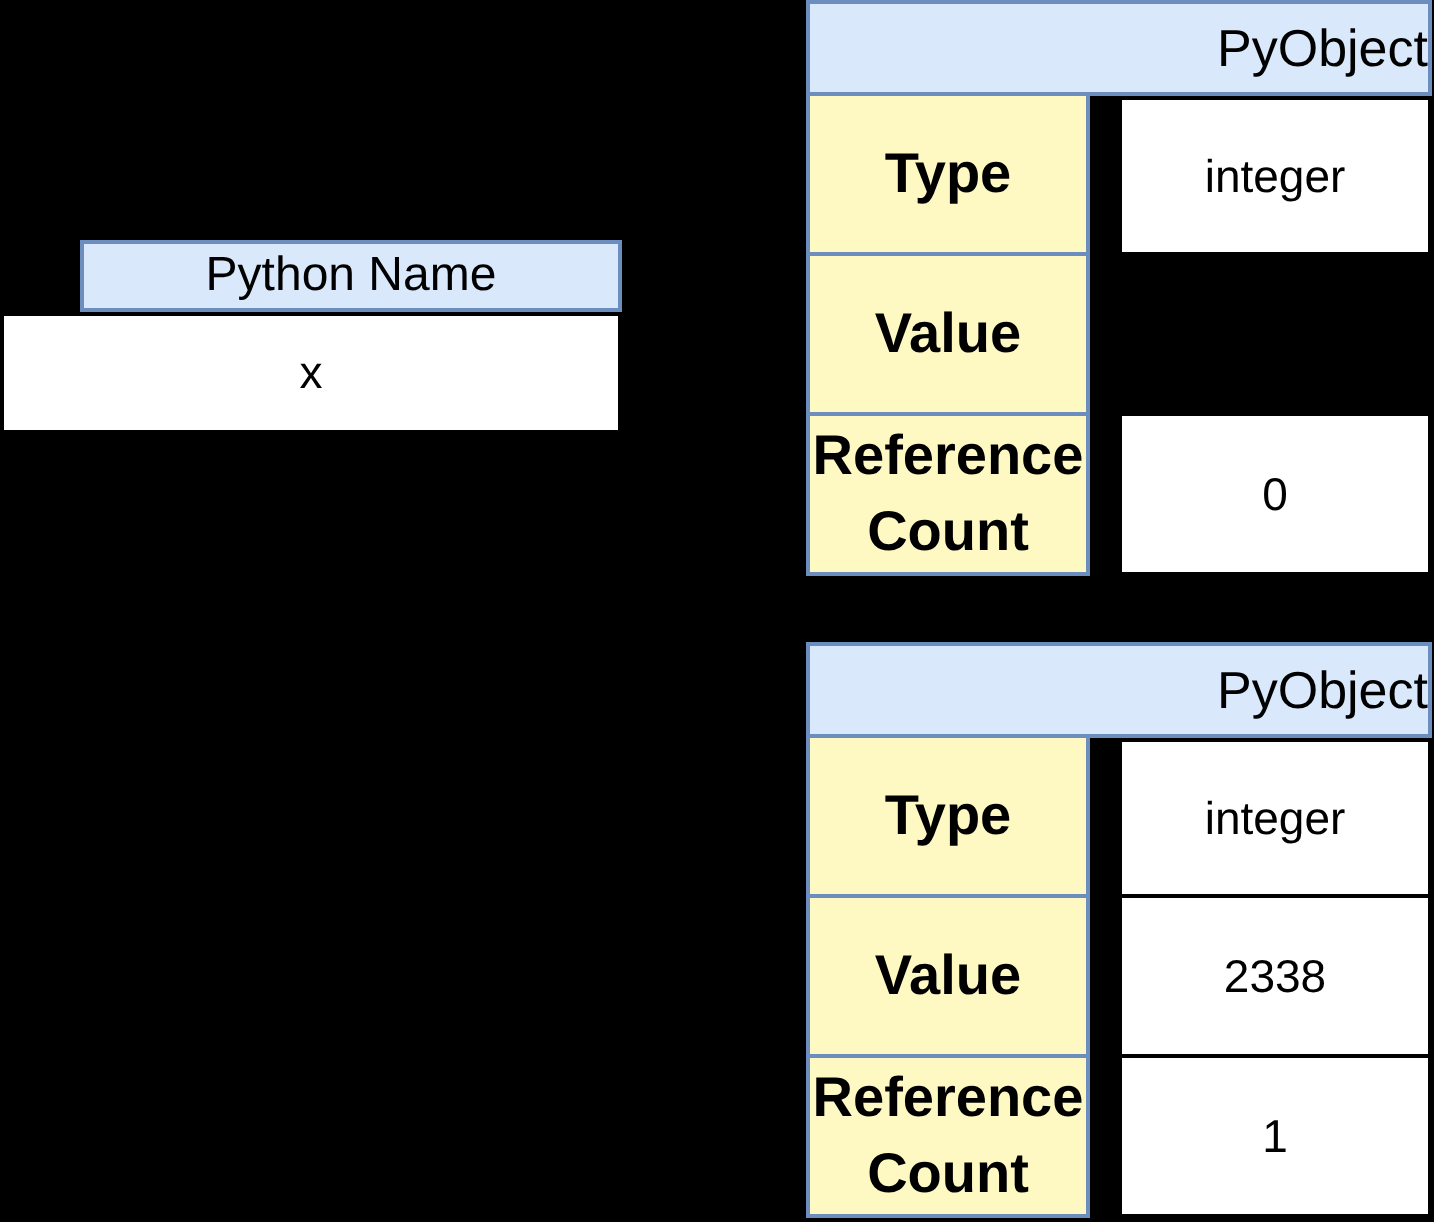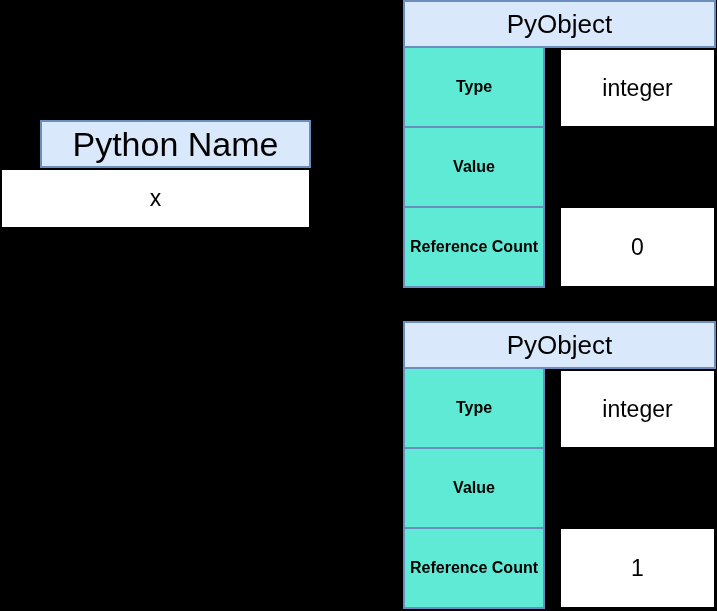--- a/index.html
+++ b/index.html
@@ -18,27 +18,27 @@
   }
   
   .name-table {
     position: absolute;
     left: 0px;
     top: 120px;
     width: 311px;
   }
   .name-header {
     box-sizing: border-box;
-    height: 48px;
+    height: 36px;
     background: #dae8fc;
     border: 2px solid #6c8ebf;
     display: flex;
     align-items: center;
     justify-content: center;
-    font-size: 34px;
+    font-size: 24px;
     margin-left: 40px;
   }
   .name-body {
     box-sizing: border-box;
     height: 61px;
     background: #ffffff;
     border: 2px solid #000000;
     display: flex;
     align-items: center;
     justify-content: center;
@@ -52,41 +52,41 @@
   }
   .pyobject-table.first  { top: 0px; }
   .pyobject-table.second { top: 321px; }
   .py-header {
     box-sizing: border-box;
     height: 48px;
     background: #dae8fc;
     border: 2px solid #6c8ebf;
     display: flex;
     align-items: center;
-    justify-content: center;
+    justify-content: flex-end;
     font-size: 26px;
   }
   .py-row {
     box-sizing: border-box;
     display: flex;
     height: 80px;
   }
   .py-label {
     box-sizing: border-box;
     width: 142px;
     flex: 0 0 142px;
-    background: #5eead4;
+    background: #fef9c3;
     border: 2px solid #6c8ebf;
     border-top: none;
     display: flex;
     align-items: center;
     justify-content: center;
     text-align: center;
     font-weight: bold;
-    font-size: 16px;
+    font-size: 28px;
     line-height: 1.35;
     padding: 0 2px;
   }
   .py-value {
     box-sizing: border-box;
     flex: 1 1 auto;
     background: #ffffff;
     border: 2px solid #000000;
     border-left: none;
     border-top: none;
@@ -134,20 +134,21 @@
   <div class="pyobject-table second">
     <div class="py-header">
       <span>PyObject</span>
     </div>
     <div class="py-row row-first">
       <div class="py-label">Type</div>
       <div class="py-value">integer</div>
     </div>
     <div class="py-row">
       <div class="py-label">Value</div>
+      <div class="py-value">2338</div>
     </div>
     <div class="py-row">
       <div class="py-label">Reference Count</div>
       <div class="py-value">1</div>
     </div>
   </div>
 
 </div>
 
 </body></html>

